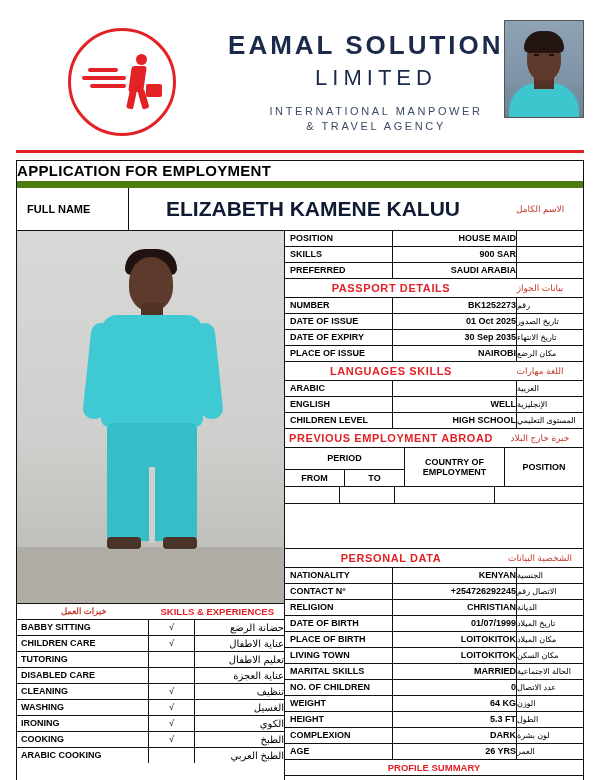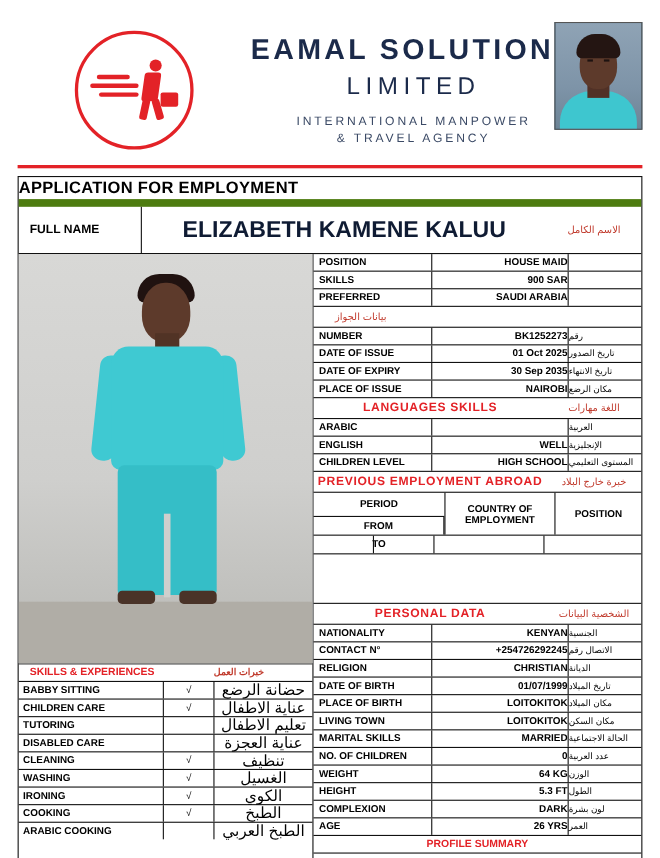--- a/index.html
+++ b/index.html
@@ -345,24 +345,23 @@
   }
   .sk-tick {
     width: 46px;
     border-right: 1px solid #111;
     text-align: center;
     line-height: 15px;
     box-sizing: border-box;
   }
   .sk-ar {
     flex: 1;
-    text-align: center;
     line-height: 15px;
     direction: rtl;
-    font-size: 14px;
+    font-size: 10px;
   }
 
   
   .r-row {
     display: flex;
     height: 15px;
     border-bottom: 1px solid #111;
     font-size: 9px;
   }
   .r-label {
@@ -426,21 +425,20 @@
     height: 21px;
     line-height: 21px;
     text-align: center;
     font-size: 9px;
     font-weight: bold;
     border-bottom: 1px solid #111;
   }
   .pe-period .sub {
     display: flex;
     height: 16px;
-    flex-direction: column;
   }
   .pe-period .sub div {
     flex: 1;
     text-align: center;
     line-height: 16px;
     font-size: 9px;
     font-weight: bold;
   }
   .pe-period .sub div:first-child { border-right: 1px solid #111; }
   .pe-country, .pe-position {
@@ -544,22 +542,22 @@
             <div class="ph-arm-l"></div>
             <div class="ph-arm-r"></div>
             <div class="ph-top"></div>
             <div class="ph-pants"></div>
             <div class="ph-gap"></div>
             <div class="ph-shoe-l"></div>
             <div class="ph-shoe-r"></div>
           </div>
 
           <div class="skills-head">
+            <div class="t ar">خبرات العمل</div>
             <div class="t">SKILLS &amp; EXPERIENCES</div>
-            <div class="t ar">خبرات العمل</div>
           </div>
 
           <div class="skill-row">
             <div class="sk-name">BABBY SITTING</div>
             <div class="sk-tick">√</div>
             <div class="sk-ar">حضانة الرضع</div>
           </div>
           <div class="skill-row">
             <div class="sk-name">CHILDREN CARE</div>
             <div class="sk-tick">√</div>
@@ -614,20 +612,21 @@
             <div class="r-value">900 SAR</div>
             <div class="r-ar"></div>
           </div>
           <div class="r-row">
             <div class="r-label">PREFERRED</div>
             <div class="r-value">SAUDI ARABIA</div>
             <div class="r-ar"></div>
           </div>
 
           <div class="section-bar">
+            <div class="section-title">PASSPORT  DETAILS</div>
             <div class="section-ar">بيانات الجواز</div>
           </div>
 
           <div class="r-row">
             <div class="r-label">NUMBER</div>
             <div class="r-value">BK1252273</div>
             <div class="r-ar">رقم</div>
           </div>
           <div class="r-row">
             <div class="r-label">DATE OF ISSUE</div>
@@ -727,21 +726,21 @@
             <div class="r-ar">مكان السكن</div>
           </div>
           <div class="r-row">
             <div class="r-label">MARITAL SKILLS</div>
             <div class="r-value">MARRIED</div>
             <div class="r-ar">الحالة الاجتماعية</div>
           </div>
           <div class="r-row">
             <div class="r-label">NO. OF CHILDREN</div>
             <div class="r-value">0</div>
-            <div class="r-ar">عدد العربية</div>
+            <div class="r-ar">عدد الاتصال</div>
           </div>
           <div class="r-row">
             <div class="r-label">WEIGHT</div>
             <div class="r-value">64 KG</div>
             <div class="r-ar">الوزن</div>
           </div>
           <div class="r-row">
             <div class="r-label">HEIGHT</div>
             <div class="r-value">5.3 FT</div>
             <div class="r-ar">الطول</div>

